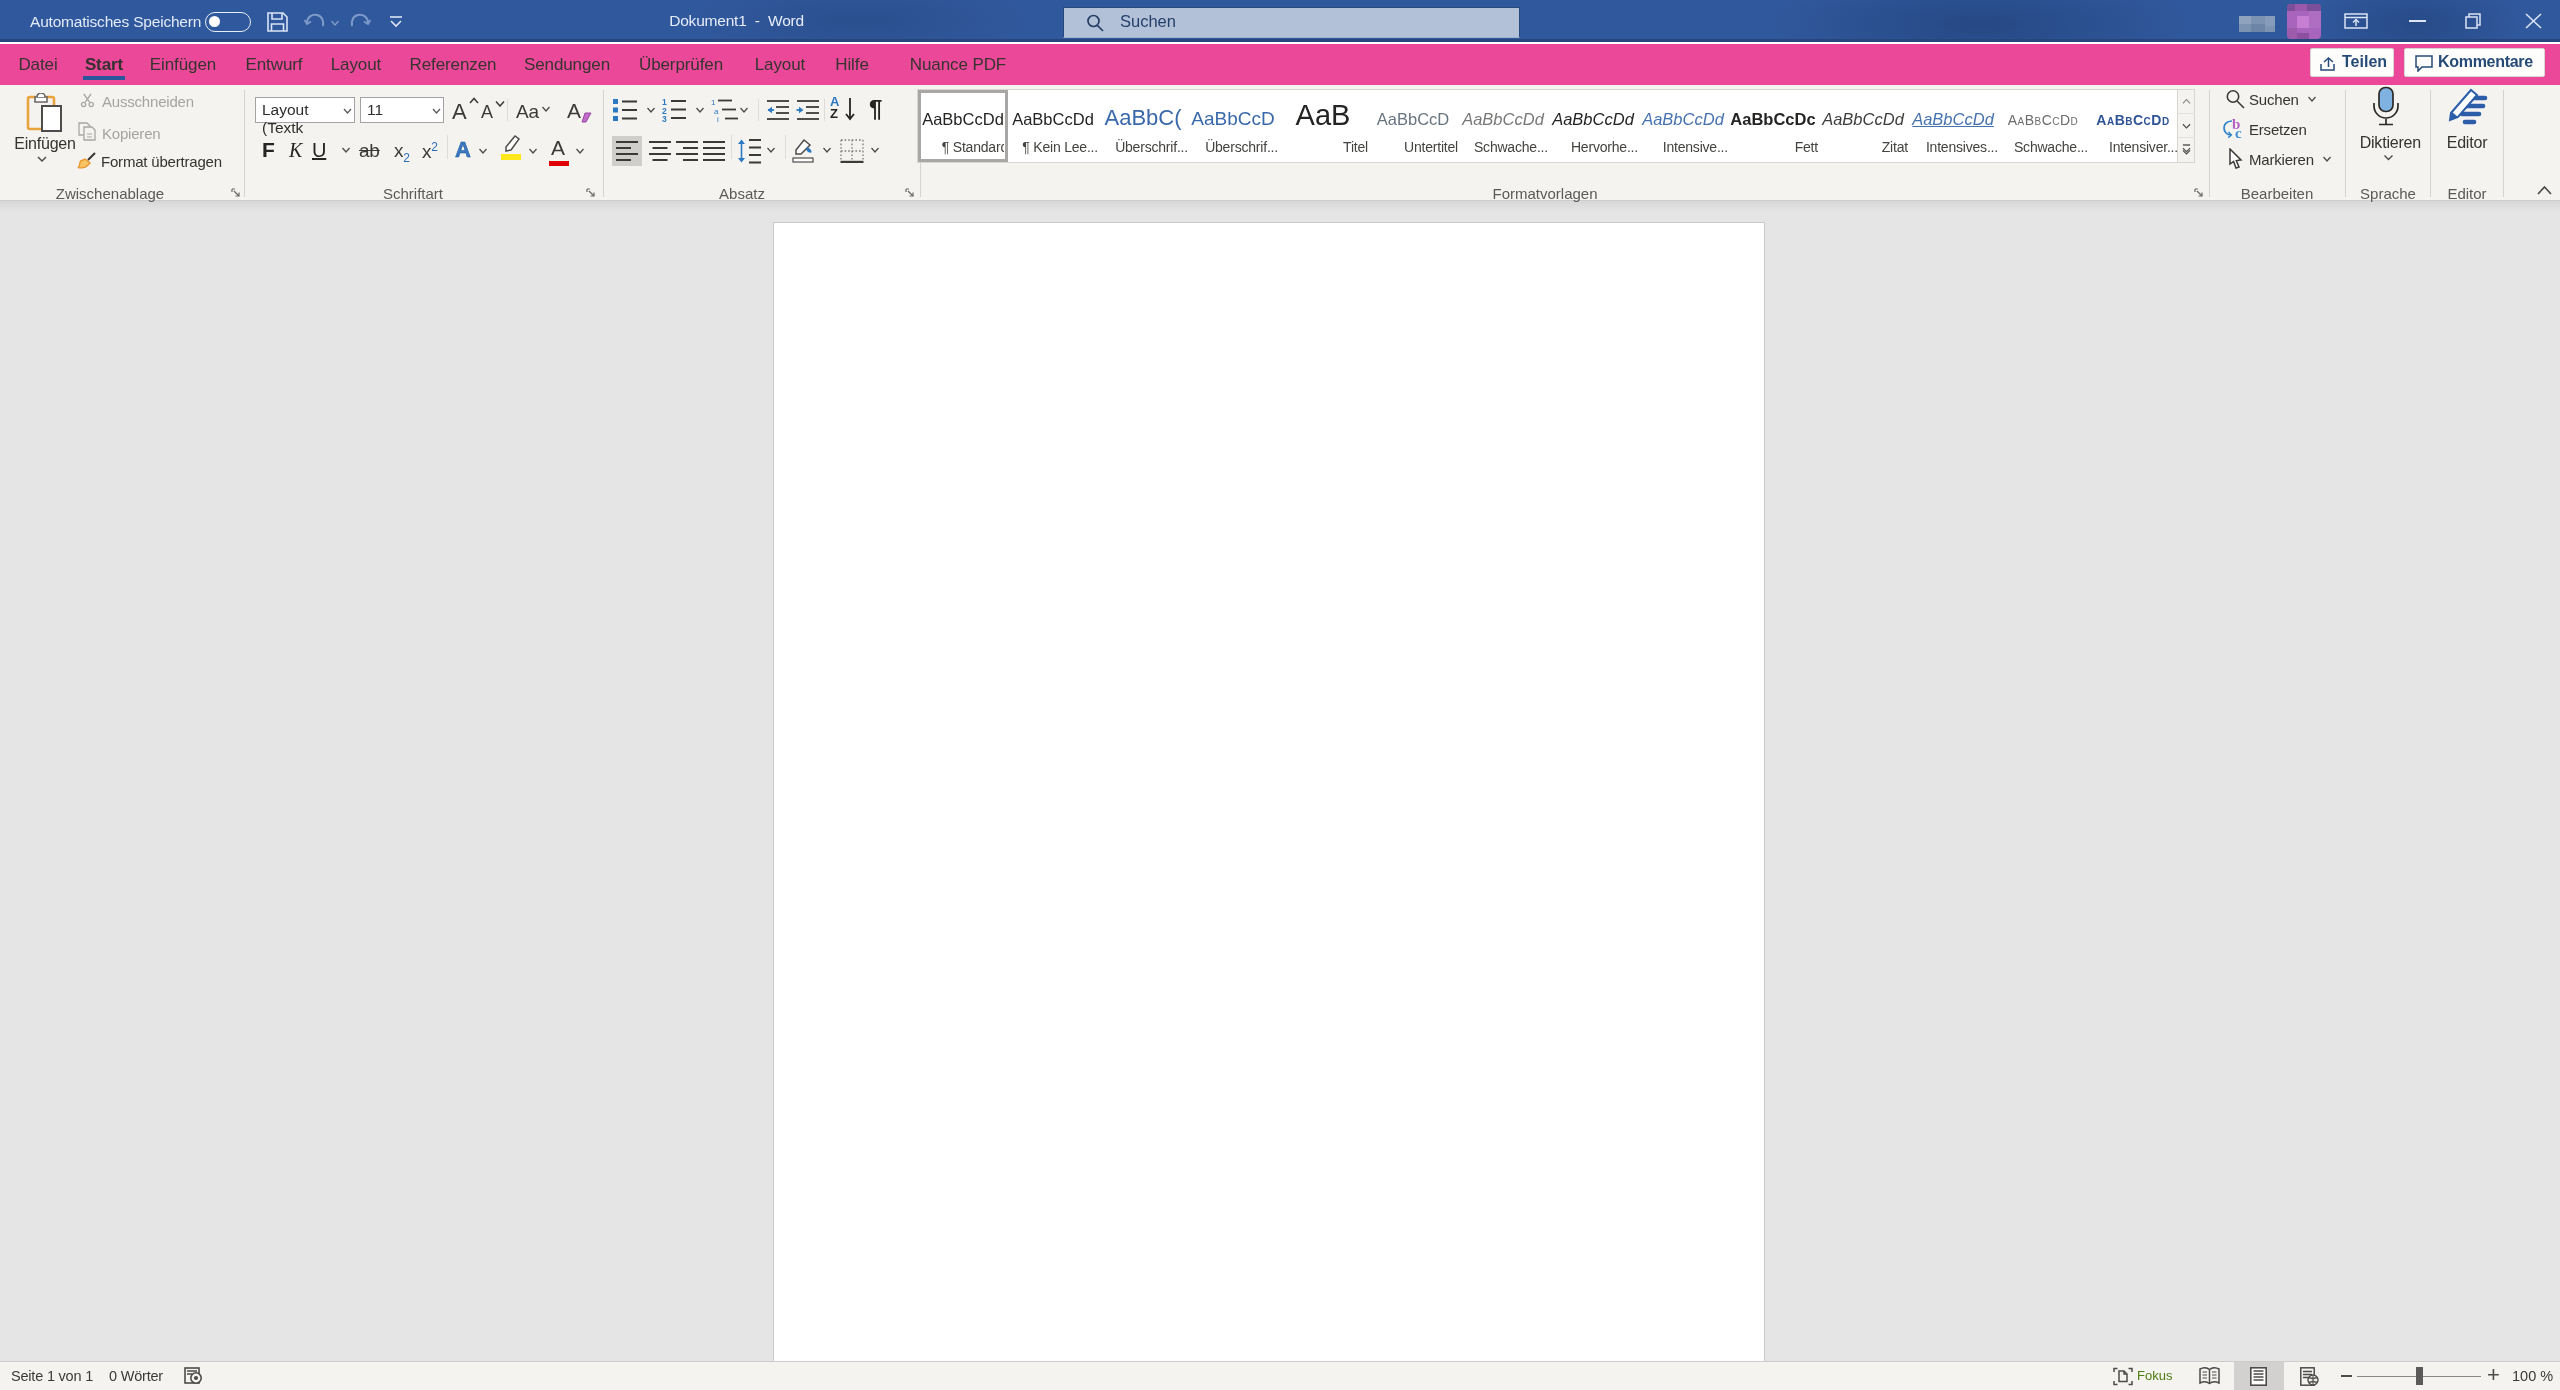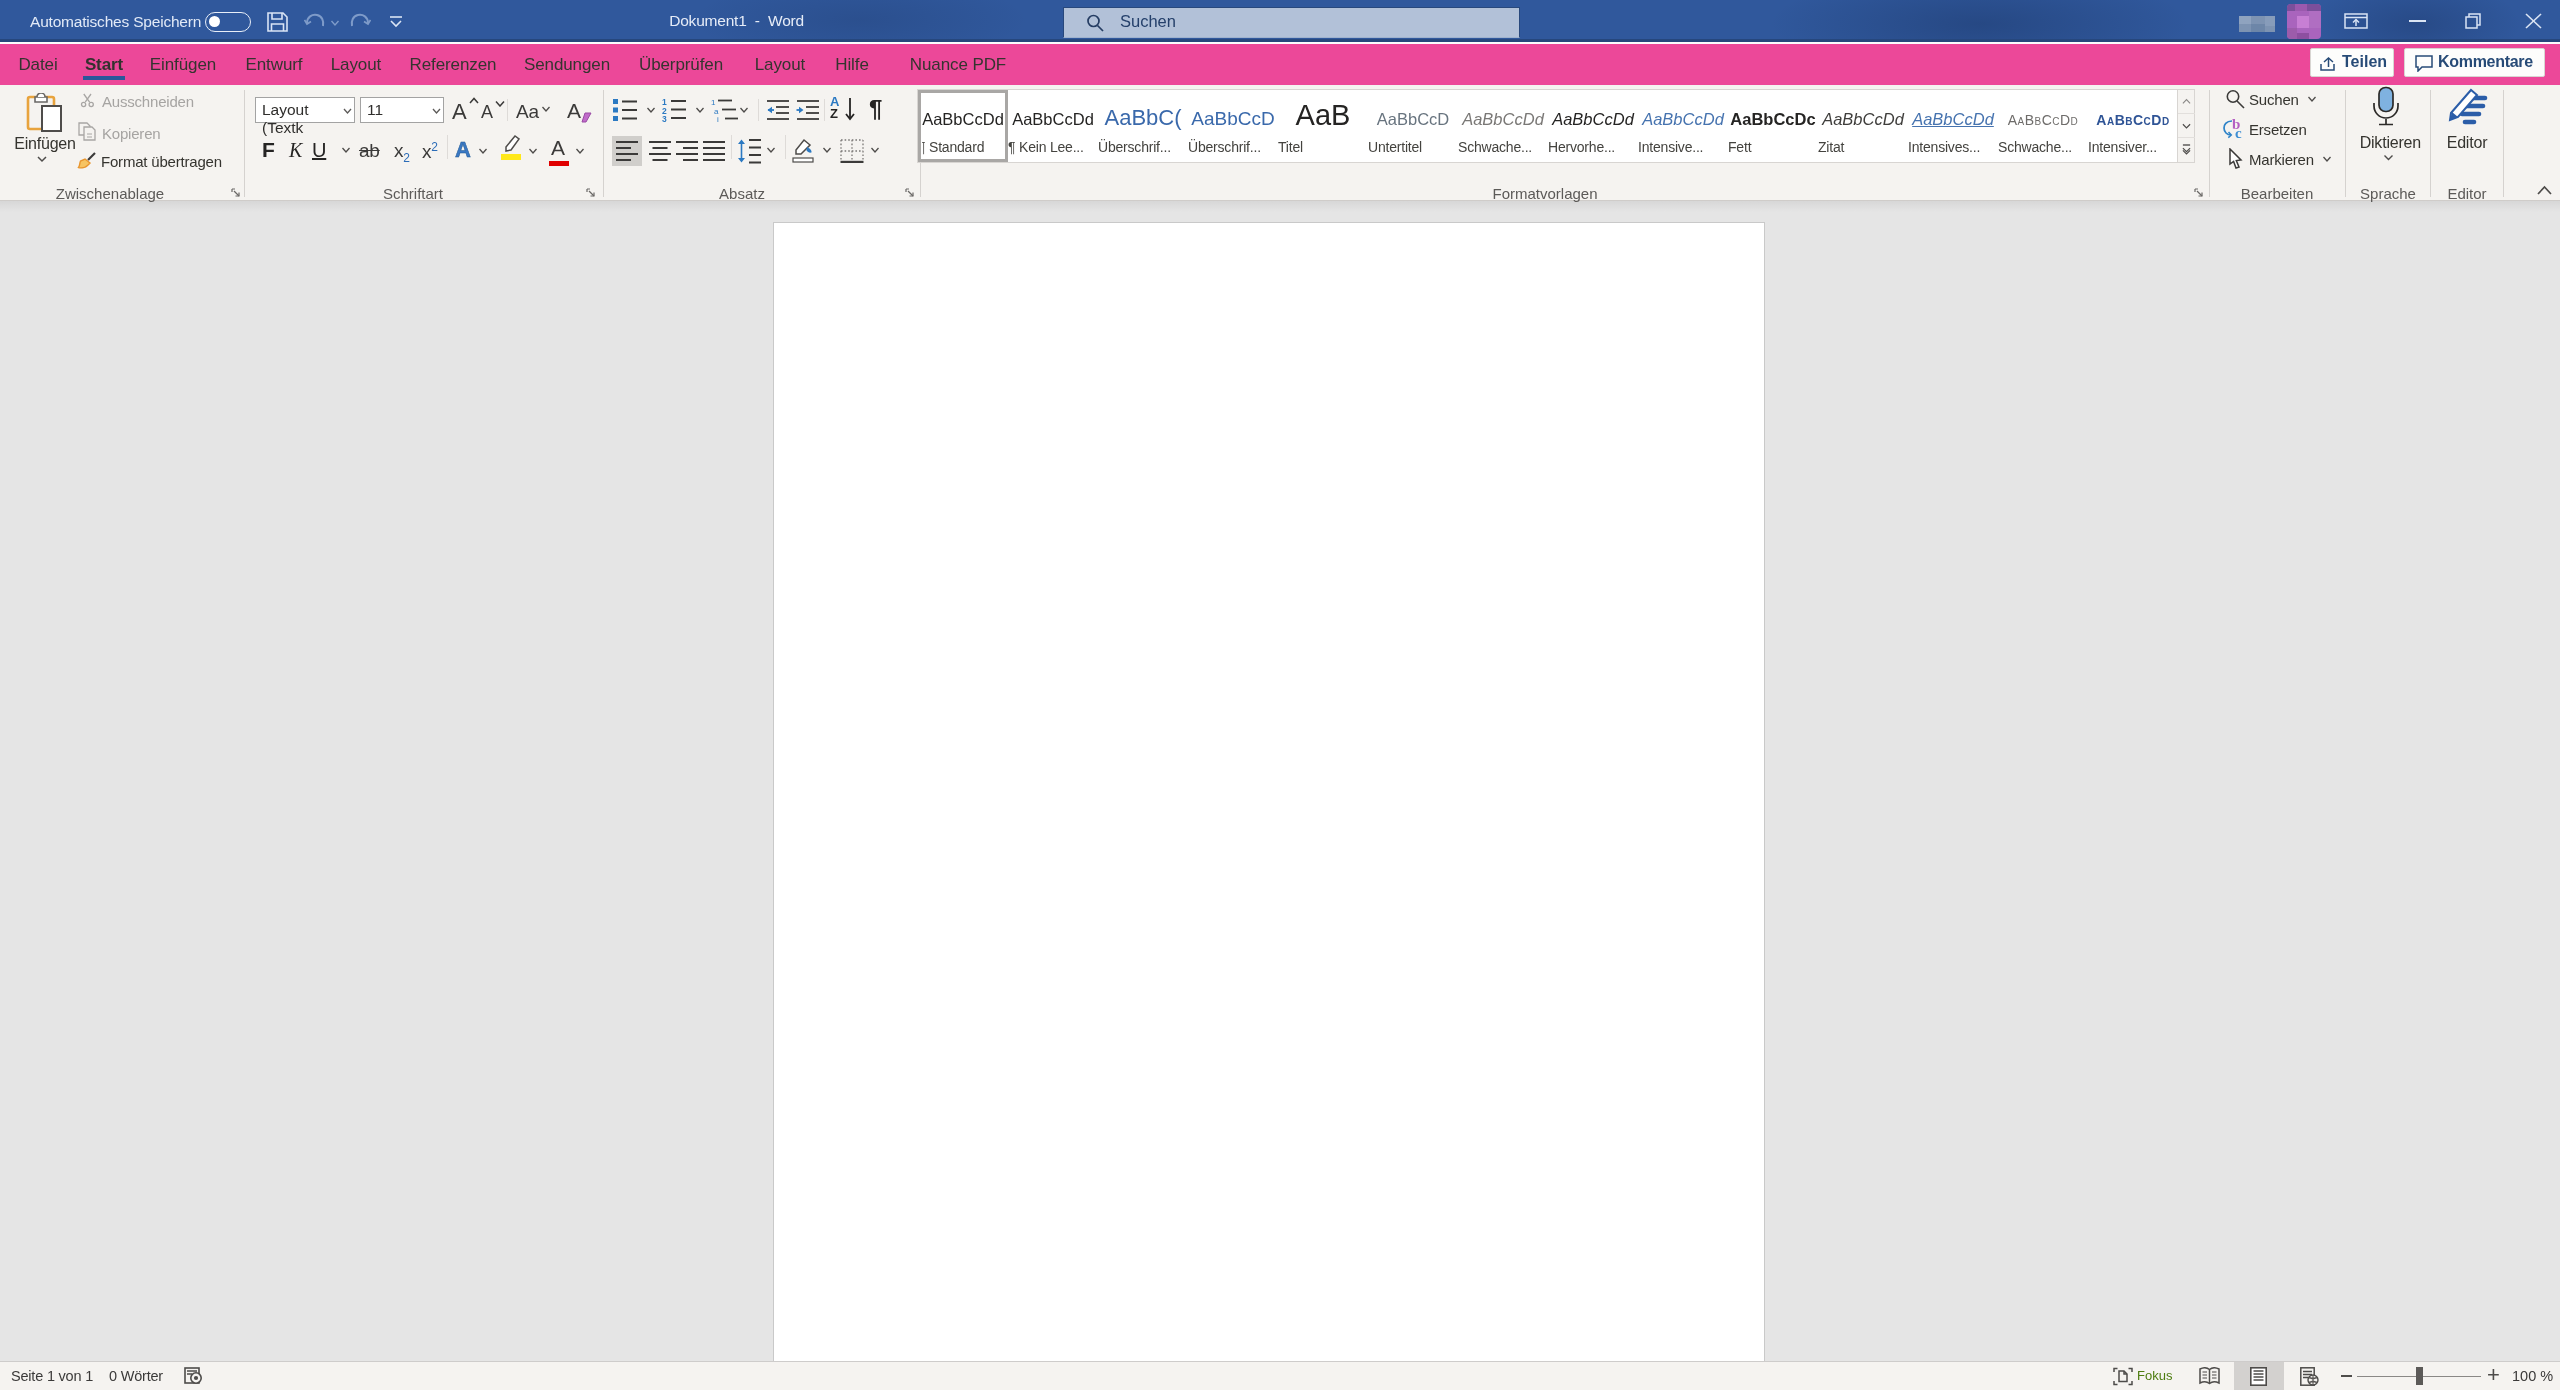--- a/index.html
+++ b/index.html
@@ -20,21 +20,21 @@
 .launch{position:absolute;width:11px;height:11px}
 svg{display:block}
 .ricon{position:absolute}
 .rtext{position:absolute;font-size:15px;color:#35342f;white-space:nowrap;letter-spacing:-0.2px}
 .gray{color:#a6a4a2}
 .combo{position:absolute;background:#fff;border:1px solid #a3a3a3;font-size:15.5px;color:#2f2e2c}
 .chev{position:absolute}
 .gal{position:absolute;left:917px;top:4px;width:1278px;height:74px;background:#fff;border:1px solid #d8d5d2}
 .gitem{position:absolute;top:0;height:72px;width:90px}
 .gsample{position:absolute;width:100%;text-align:center;white-space:nowrap;overflow:hidden}
-.glab{position:absolute;width:100%;text-align:left;font-size:14px;color:#44433f;top:49px;white-space:nowrap;letter-spacing:-0.2px}
+.glab{position:absolute;width:100%;text-align:right;font-size:14px;color:#44433f;top:49px;white-space:nowrap;letter-spacing:-0.2px}
 </style>
 </head>
 <body>
 <div id="docarea"></div>
 <div id="page"></div>
 <div id="docshadow"></div>
 <div id="titlebar">
  <div class="abs" style="left:620px;top:0;width:480px;height:40px;background:radial-gradient(ellipse 240px 60px at 50% 50%,rgba(20,40,80,0.18),rgba(20,40,80,0) 70%)"></div>
  <div class="abs" style="left:1700px;top:0;width:560px;height:40px;background:radial-gradient(ellipse 280px 70px at 50% 60%,rgba(16,36,76,0.30),rgba(16,36,76,0) 75%)"></div>
  <div class="abs" style="left:2320px;top:0;width:240px;height:40px;background:radial-gradient(ellipse 140px 60px at 40% 60%,rgba(18,38,80,0.28),rgba(18,38,80,0) 75%)"></div>

